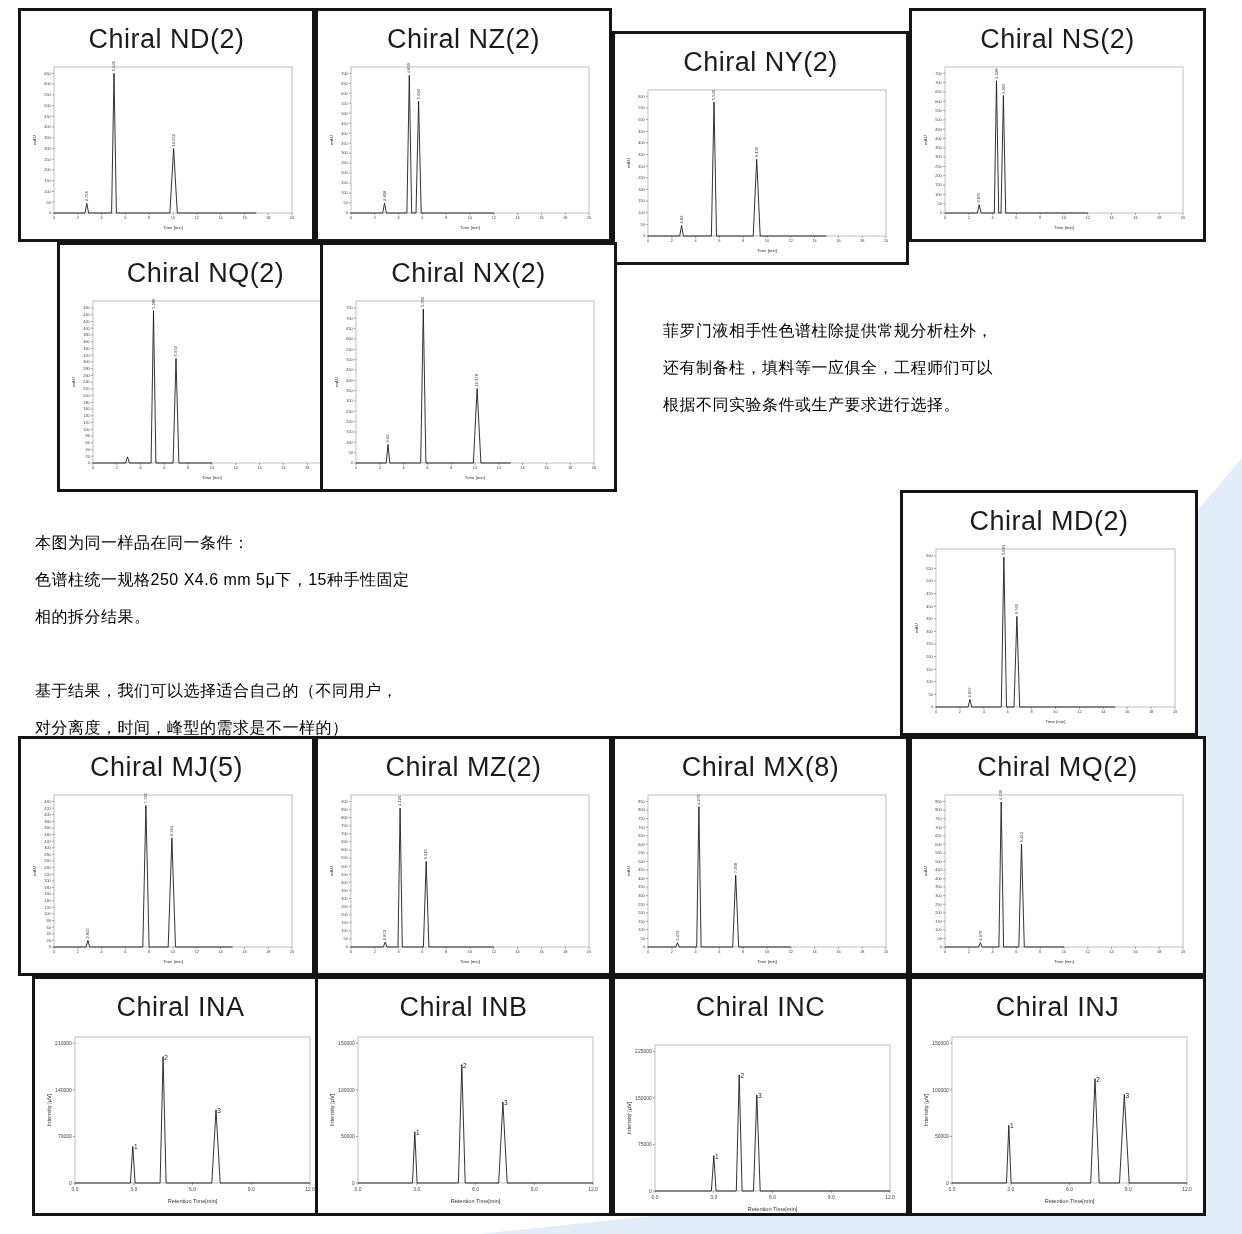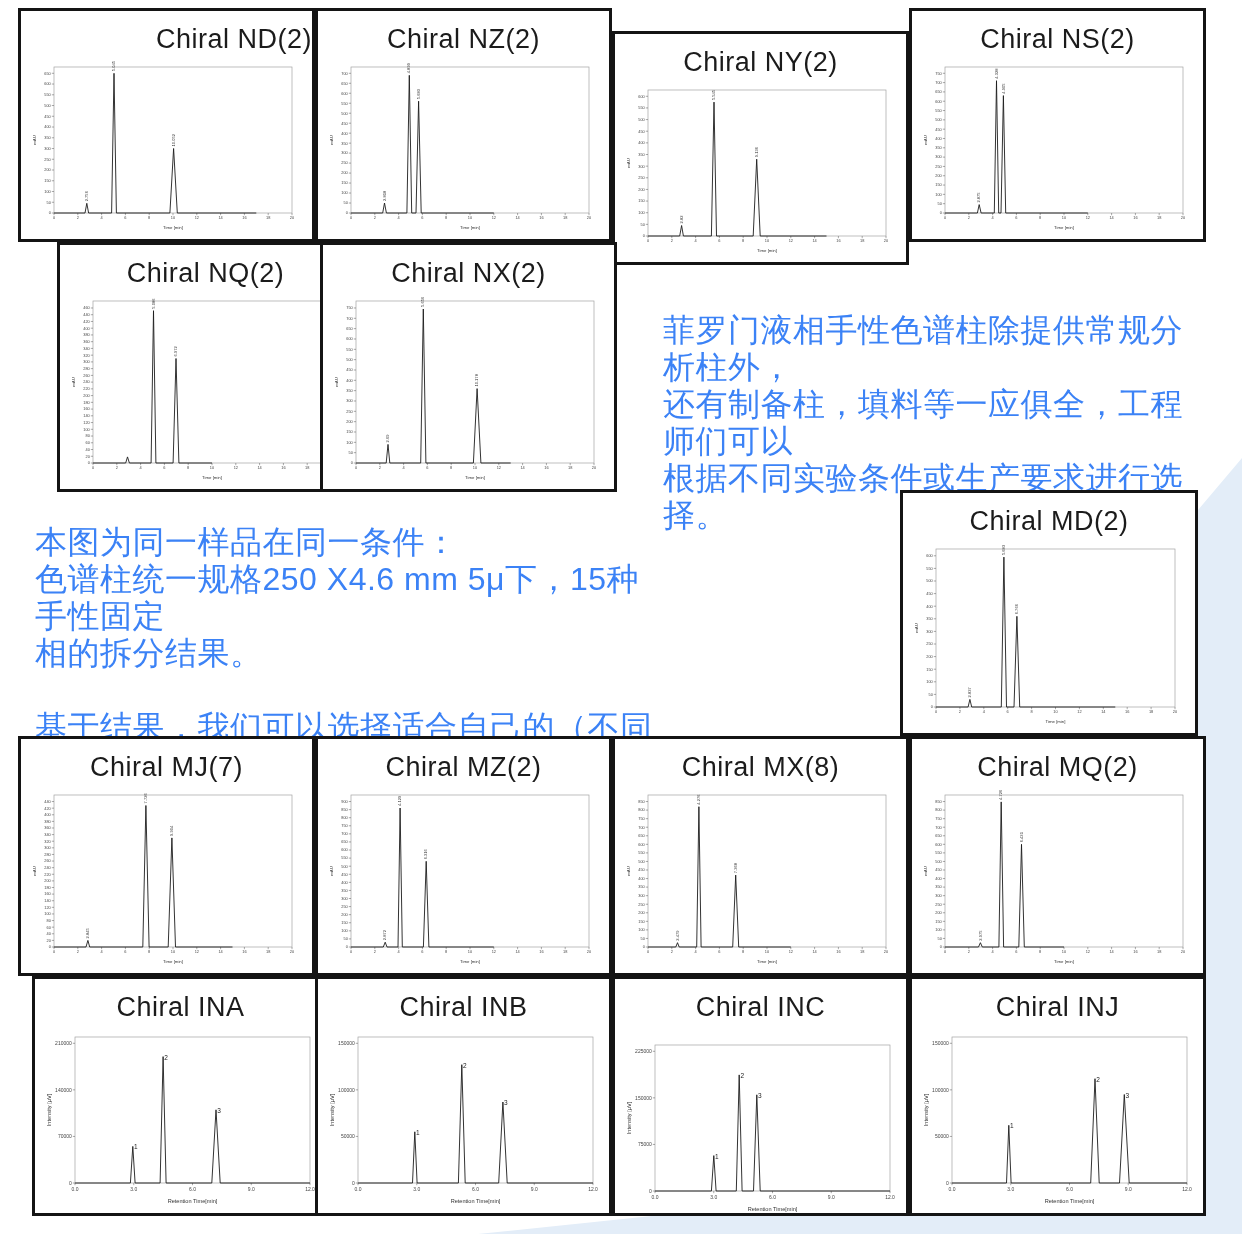--- a/index.html
+++ b/index.html
@@ -13,22 +13,22 @@
     position:absolute;z-index:2;background:#ffffff;
     border:3px solid #141414;box-sizing:border-box;
     display:flex;flex-direction:column;align-items:center;
   }
   .panel-title{
     font-size:27px;color:#1b1b1b;letter-spacing:0.5px;
     margin-top:10px;line-height:36px;text-align:center;white-space:nowrap;
   }
   .chromatogram{display:block;margin:2px auto 0 auto;}
   .note{
-    position:absolute;z-index:2;color:#3b82f6;
-    font-size:32px;line-height:37px;white-space:pre-line;letter-spacing:0.5px;
+    position:absolute;z-index:2;color:#000000;
+    font-size:16px;line-height:37px;white-space:pre-line;letter-spacing:0.5px;
   }
   #note-right{left:663px;top:312px;width:545px;}
   #note-left{left:35px;top:524px;width:620px;}
 </style>
 </head>
 <body>
 
 <svg id="bg-accent" viewBox="0 0 1242 1234">
   <polygon id="accent-poly" points="1242,458 1198,510 1198,1212 690,1212 478,1234 1242,1234" fill="#e3edf8"></polygon>
 </svg>
@@ -37,21 +37,21 @@
 还有制备柱，填料等一应俱全，工程师们可以
 根据不同实验条件或生产要求进行选择。</div>
 <div class="note" id="note-left">本图为同一样品在同一条件：
 色谱柱统一规格250 X4.6 mm 5μ下，15种手性固定
 相的拆分结果。
 
 基于结果，我们可以选择适合自己的（不同用户，
 对分离度，时间，峰型的需求是不一样的）</div>
 
 <div id="panels-root">
-    <div class="panel" style="left: 18px; top: 8px; width: 297px; height: 234px; align-items: flex-end;">
+    <div class="panel" style="left: 18px; top: 8px; width: 297px; height: 234px;">
     <div class="panel-title">Chiral ND(2)</div>
     <svg class="chromatogram" xmlns="http://www.w3.org/2000/svg" width="275" height="172" viewBox="0 0 275 172">
         <rect x="25" y="8" width="238" height="146" fill="#ffffff" stroke="#a3a3a3" stroke-width="0.7"></rect>
         <line x1="22.8" y1="154" x2="25" y2="154" stroke="#555" stroke-width="0.5"></line>
         <text x="21.8" y="155.365" text-anchor="end" font-size="3.9" fill="#444">0</text>
         <line x1="22.8" y1="143.25285241074715" x2="25" y2="143.25285241074715" stroke="#555" stroke-width="0.5"></line>
         <text x="21.8" y="144.61785241074716" text-anchor="end" font-size="3.9" fill="#444">50</text>
         <line x1="22.8" y1="132.5057048214943" x2="25" y2="132.5057048214943" stroke="#555" stroke-width="0.5"></line>
         <text x="21.8" y="133.87070482149431" text-anchor="end" font-size="3.9" fill="#444">100</text>
         <line x1="22.8" y1="121.75855723224144" x2="25" y2="121.75855723224144" stroke="#555" stroke-width="0.5"></line>
@@ -497,21 +497,21 @@
         <text x="264" y="172.4" text-anchor="middle" font-size="3.9" fill="#444">20</text>
         <text x="144.5" y="182" text-anchor="middle" font-size="4.3" fill="#333">Time [min]</text>
         <text x="7" y="87" text-anchor="middle" font-size="4.3" fill="#333" transform="rotate(-90 7 87)">mAU</text>
         <polyline points="25.0,166.0 57.1,166.0 58.9,158.4 60.7,166.0 90.3,166.0 92.9,16.1 95.5,166.0 103.0,166.0 105.9,75.3 108.7,166.0 204.3,166.0" fill="none" stroke="#1c1c1c" stroke-width="0.9" stroke-linejoin="round"></polyline>
         <text x="60.10215" y="156.44019138755982" font-size="4.1" fill="#333" text-anchor="start" transform="rotate(-90 60.10215 156.44019138755982)">2.837</text>
         <text x="94.11185" y="14.06379585326954" font-size="4.1" fill="#333" text-anchor="start" transform="rotate(-90 94.11185 14.06379585326954)">5.683</text>
         <text x="107.0537" y="73.2822966507177" font-size="4.1" fill="#333" text-anchor="start" transform="rotate(-90 107.0537 73.2822966507177)">6.766</text>
       </svg>
   </div>
     <div class="panel" style="left: 18px; top: 736px; width: 297px; height: 240px;">
-    <div class="panel-title">Chiral MJ(7)</div>
+    <div class="panel-title">Chiral MJ(5)</div>
     <svg class="chromatogram" xmlns="http://www.w3.org/2000/svg" width="275" height="178" viewBox="0 0 275 178">
         <rect x="25" y="8" width="238" height="152" fill="#ffffff" stroke="#a3a3a3" stroke-width="0.7"></rect>
         <line x1="22.8" y1="160" x2="25" y2="160" stroke="#555" stroke-width="0.5"></line>
         <text x="21.8" y="161.365" text-anchor="end" font-size="3.9" fill="#444">0</text>
         <line x1="22.8" y1="153.38842975206612" x2="25" y2="153.38842975206612" stroke="#555" stroke-width="0.5"></line>
         <text x="21.8" y="154.75342975206613" text-anchor="end" font-size="3.9" fill="#444">20</text>
         <line x1="22.8" y1="146.77685950413223" x2="25" y2="146.77685950413223" stroke="#555" stroke-width="0.5"></line>
         <text x="21.8" y="148.14185950413224" text-anchor="end" font-size="3.9" fill="#444">40</text>
         <line x1="22.8" y1="140.16528925619835" x2="25" y2="140.16528925619835" stroke="#555" stroke-width="0.5"></line>
         <text x="21.8" y="141.53028925619836" text-anchor="end" font-size="3.9" fill="#444">60</text>

